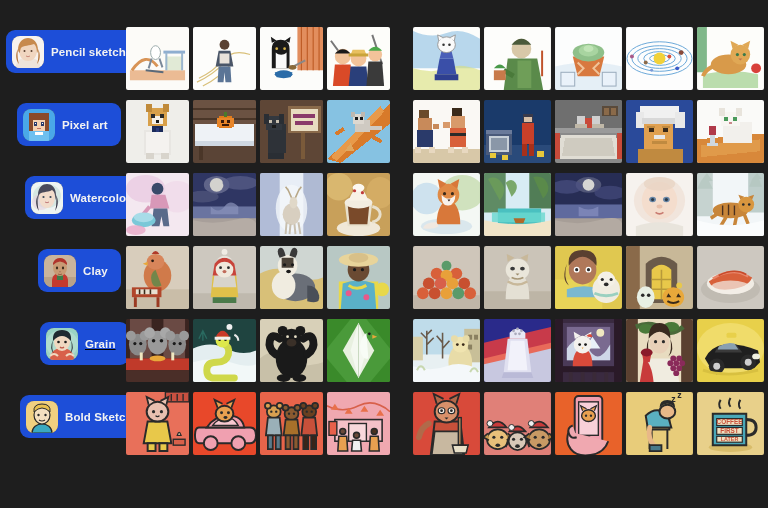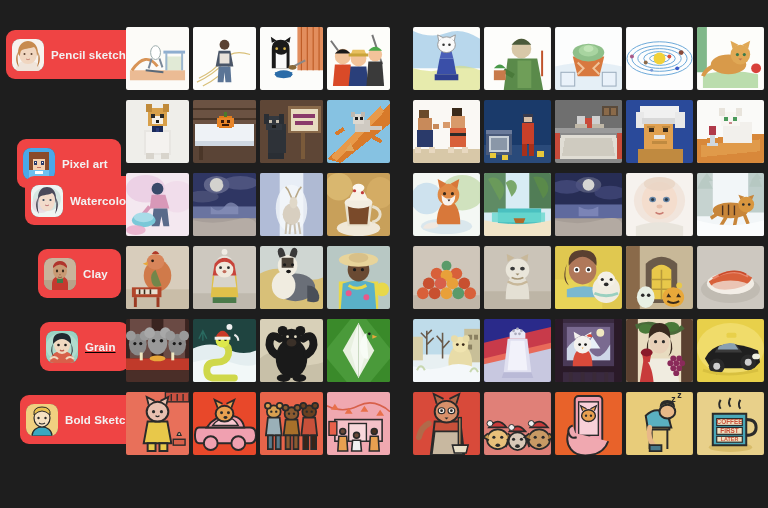--- a/index.html
+++ b/index.html
@@ -18,36 +18,36 @@
   .row-r1 { top: 95px; }
   .row-r2 { top: 168px; }
   .row-r3 { top: 241px; }
   .row-r4 { top: 314px; }
   .row-r5 { top: 387px; }
 
   
   .chip {
     position: absolute; top: 8px;
     display: flex; align-items: center; gap: 7px;
-    background: #ef4444; border-radius: 9px;
+    background: #1d4ed8; border-radius: 9px;
     padding: 5px 13px 5px 6px;
-    height: 49px;
+    height: 43px;
   }
   .chip-avatar {
     width: 32px; height: 32px; border-radius: 8px;
     overflow: hidden; flex: 0 0 auto; position: relative;
     background: #555;
   }
   .chip-avatar svg { display: block; width: 32px; height: 32px; }
   .chip-label {
     color: #f2f2f2; font-size: 11.5px; font-weight: bold;
     white-space: nowrap; letter-spacing: 0.1px;
   }
   .chip-c0 { left: 6px; }
-  .chip-c1 { left: 17px; margin-top: 36px; }
+  .chip-c1 { left: 17px; }
   .chip-c2 { left: 25px; }
   .chip-c3 { left: 38px; align-items: center; }
   .chip-c4 { left: 40px; text-decoration: underline; }
   .chip-c5 { left: 20px; }
 
   
   .group { position: absolute; top: 5px; display: flex; gap: 4px; }
   .group-left  { left: 126px; }
   .group-right { left: 413px; }
   .thumb {

